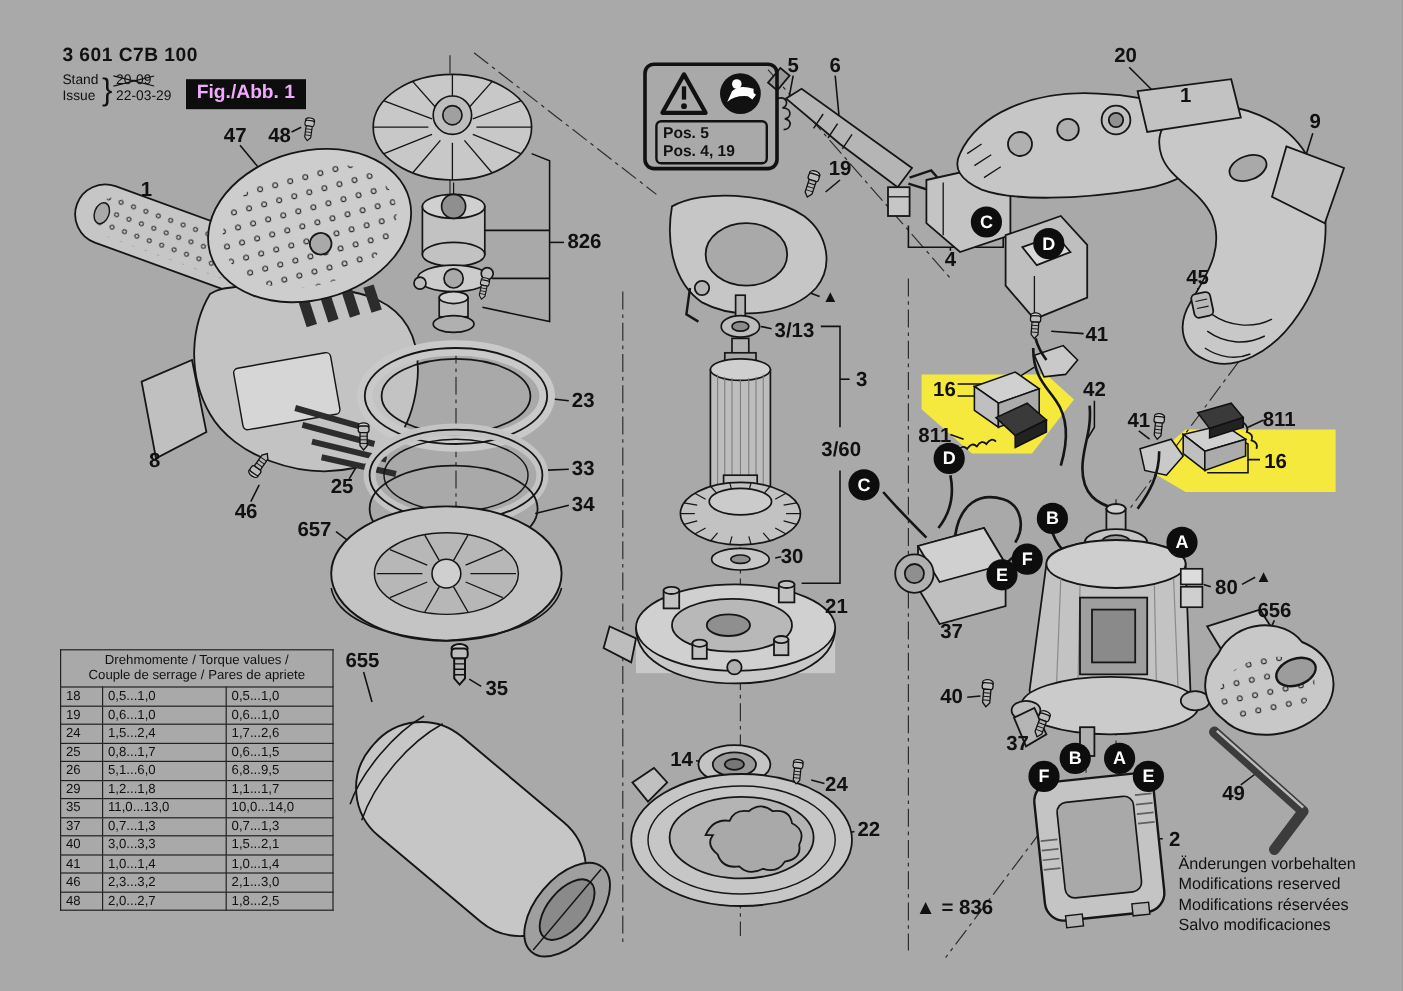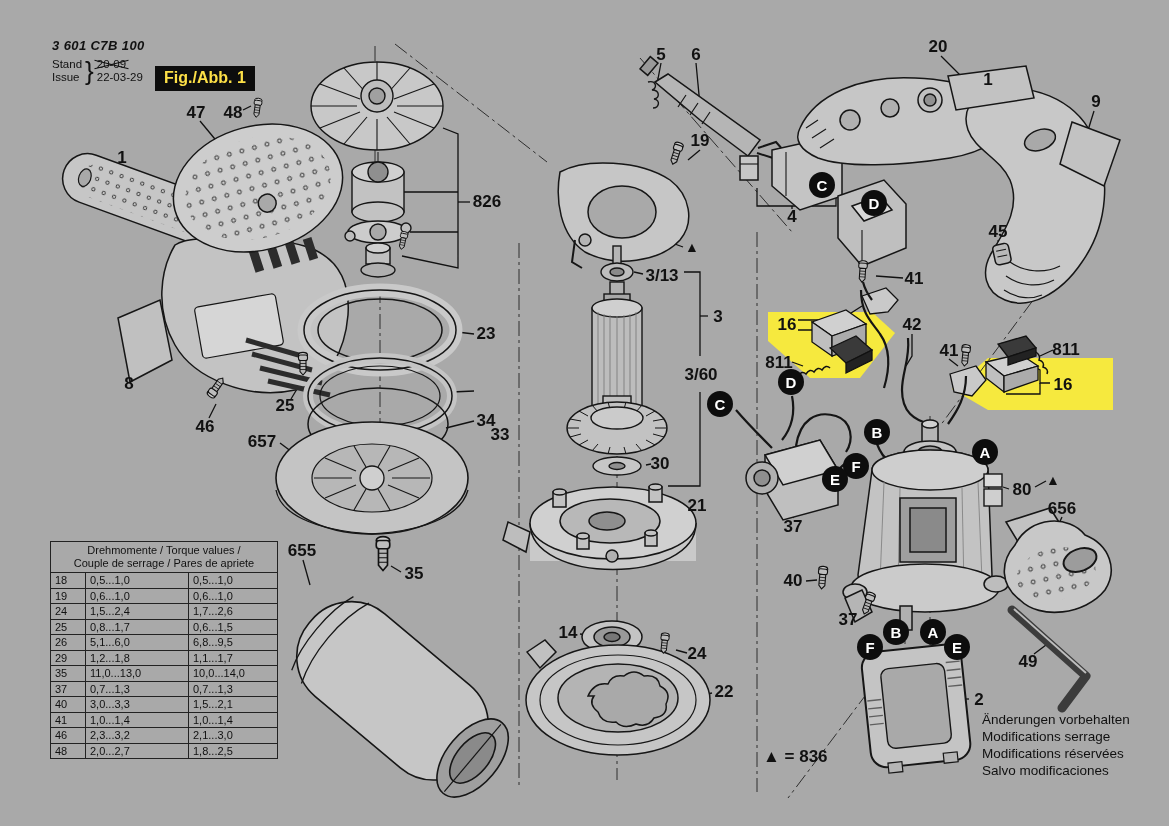--- a/index.html
+++ b/index.html
@@ -6,28 +6,28 @@
   .stage{position:relative;width:1169px;height:826px;background:#a9a9a9;overflow:hidden;
          font-family:"Liberation Sans","DejaVu Sans",sans-serif;color:#111;}
   svg.art{position:absolute;left:0;top:0;}
   .layer{position:absolute;left:0;top:0;width:100%;height:100%;pointer-events:none;}
   .callout{position:absolute;transform:translate(-50%,-50%);font-weight:bold;font-size:17px;white-space:nowrap;color:#111;}
   .callout.tri{font-size:14px;}
   .marker{position:absolute;width:26px;height:26px;border-radius:50%;background:#0d0d0d;color:#fff;
           font-weight:bold;font-size:15px;display:flex;align-items:center;justify-content:center;
           transform:translate(-50%,-50%);}
   .titleblock{position:absolute;left:52px;top:38px;}
-  .pn{font-size:13px;font-weight:600;letter-spacing:.4px;font-style:italic;}
+  .pn{font-size:16px;font-weight:600;letter-spacing:.4px;}
   .standissue{display:flex;align-items:center;margin-top:5px;font-size:11.5px;line-height:13px;}
   .si-brace{font-size:26px;font-weight:400;margin:0 3px 0 3px;}
   .struck{position:relative;display:inline-block;}
   .struck::before,.struck::after{content:"";position:absolute;left:-3px;right:-3px;top:46%;border-top:1.5px solid #111;}
   .struck::before{transform:rotate(-14deg);}
   .struck::after{transform:rotate(14deg);}
-  .figbox{position:absolute;left:155px;top:66px;background:#0d0d0d;color:#fde047;font-weight:bold;
+  .figbox{position:absolute;left:155px;top:66px;background:#0d0d0d;color:#f0abfc;font-weight:bold;
           font-size:16px;padding:3px 9px 4px;}
   .warnbox{position:absolute;left:536px;top:52px;width:103px;height:79px;border:3px solid #111;border-radius:9px;
            display:flex;flex-direction:column;align-items:center;padding:3px 2px 2px;box-sizing:content-box;}
   .wb-icons{display:flex;gap:7px;align-items:center;height:40px;}
   .wb-pos{border:2px solid #111;border-radius:5px;width:94px;box-sizing:border-box;padding:1px 5px 2px;
           font-weight:bold;font-size:13px;line-height:15px;margin-top:2px;}
   table.torque{position:absolute;left:50px;top:541px;border-collapse:collapse;}
   .torque th,.torque td{border:1.4px solid #222;font-size:11px;padding:1px 4px;line-height:12.5px;
           text-align:left;font-weight:normal;color:#111;}
   .torque thead th.ttl{text-align:center;font-size:11px;line-height:13px;padding:2px 3px;}
@@ -457,21 +457,21 @@
       <div class="callout" style="left: 233px; top: 113px;">48</div>
       <div class="callout" style="left: 122px; top: 158px;">1</div>
       <div class="callout" style="left: 129px; top: 384px;">8</div>
       <div class="callout" style="left: 205px; top: 427px;">46</div>
       <div class="callout" style="left: 285px; top: 406px;">25</div>
       <div class="callout" style="left: 262px; top: 442px;">657</div>
       <div class="callout" style="left: 302px; top: 551px;">655</div>
       <div class="callout" style="left: 414px; top: 574px;">35</div>
       <div class="callout" style="left: 487px; top: 202px;">826</div>
       <div class="callout" style="left: 486px; top: 334px;">23</div>
-      <div class="callout" style="left: 500px; top: 391px; margin-top: 44px;">33</div>
+      <div class="callout" style="left: 486px; top: 391px;">33</div>
       <div class="callout" style="left: 486px; top: 421px;">34</div>
       <div class="callout" style="left: 662px; top: 276px;">3/13</div>
       <div class="callout" style="left: 718px; top: 317px;">3</div>
       <div class="callout" style="left: 701px; top: 375px;">3/60</div>
       <div class="callout" style="left: 660px; top: 464px;">30</div>
       <div class="callout" style="left: 697px; top: 506px;">21</div>
       <div class="callout" style="left: 568px; top: 633px;">14</div>
       <div class="callout" style="left: 697px; top: 654px;">24</div>
       <div class="callout" style="left: 724px; top: 692px;">22</div>
       <div class="callout" style="left: 661px; top: 55px;">5</div>
@@ -524,20 +524,39 @@
       <div class="si-brace">}</div>
       <div class="si-dates">
         <div class="struck">20-09</div>
         <div>22-03-29</div>
       </div>
     </div>
   </div>
 
   <div class="figbox">Fig./Abb. 1</div>
 
+  <div class="warnbox">
+    <div class="wb-icons">
+      <svg width="42" height="38" viewBox="0 0 42 38">
+        <polygon points="21,3 39,35 3,35" fill="none" stroke="#111" stroke-width="3.5" stroke-linejoin="round"></polygon>
+        <rect x="19.2" y="13" width="3.6" height="11" fill="#111"></rect>
+        <circle cx="21" cy="29.5" r="2.4" fill="#111"></circle>
+      </svg>
+      <svg width="38" height="38" viewBox="0 0 38 38">
+        <circle cx="19" cy="19" r="17" fill="#111"></circle>
+        <circle cx="16" cy="11" r="4" fill="#fff"></circle>
+        <path d="M8,26 q8,-7 22,-4 l0,-7 q-12,-4 -18,2 z" fill="#fff"></path>
+        <path d="M24,14 l8,6 -3,4 -8,-6 z" fill="#fff"></path>
+      </svg>
+    </div>
+    <div class="wb-pos">
+      <div>Pos. 5</div>
+      <div>Pos. 4, 19</div>
+    </div>
+  </div>
 
   <table class="torque">
     <thead>
       <tr>
         <th colspan="3" class="ttl">
           <span>Drehmomente / Torque values /</span><br>
           <span>Couple de serrage / Pares de apriete</span>
         </th>
       </tr>
     </thead>
@@ -601,17 +620,17 @@
           <td>48</td>
           <td>2,0...2,7</td>
           <td>1,8...2,5</td>
         </tr>
       </tbody>
   </table>
 
   <div class="trinote">▲ = 836</div>
   <div class="disclaimer">
       <div>Änderungen vorbehalten</div>
-      <div>Modifications serrage</div>
+      <div>Modifications reserved</div>
       <div>Modifications réservées</div>
       <div>Salvo modificaciones</div>
     </div>
 </div>
 
 </body></html>

